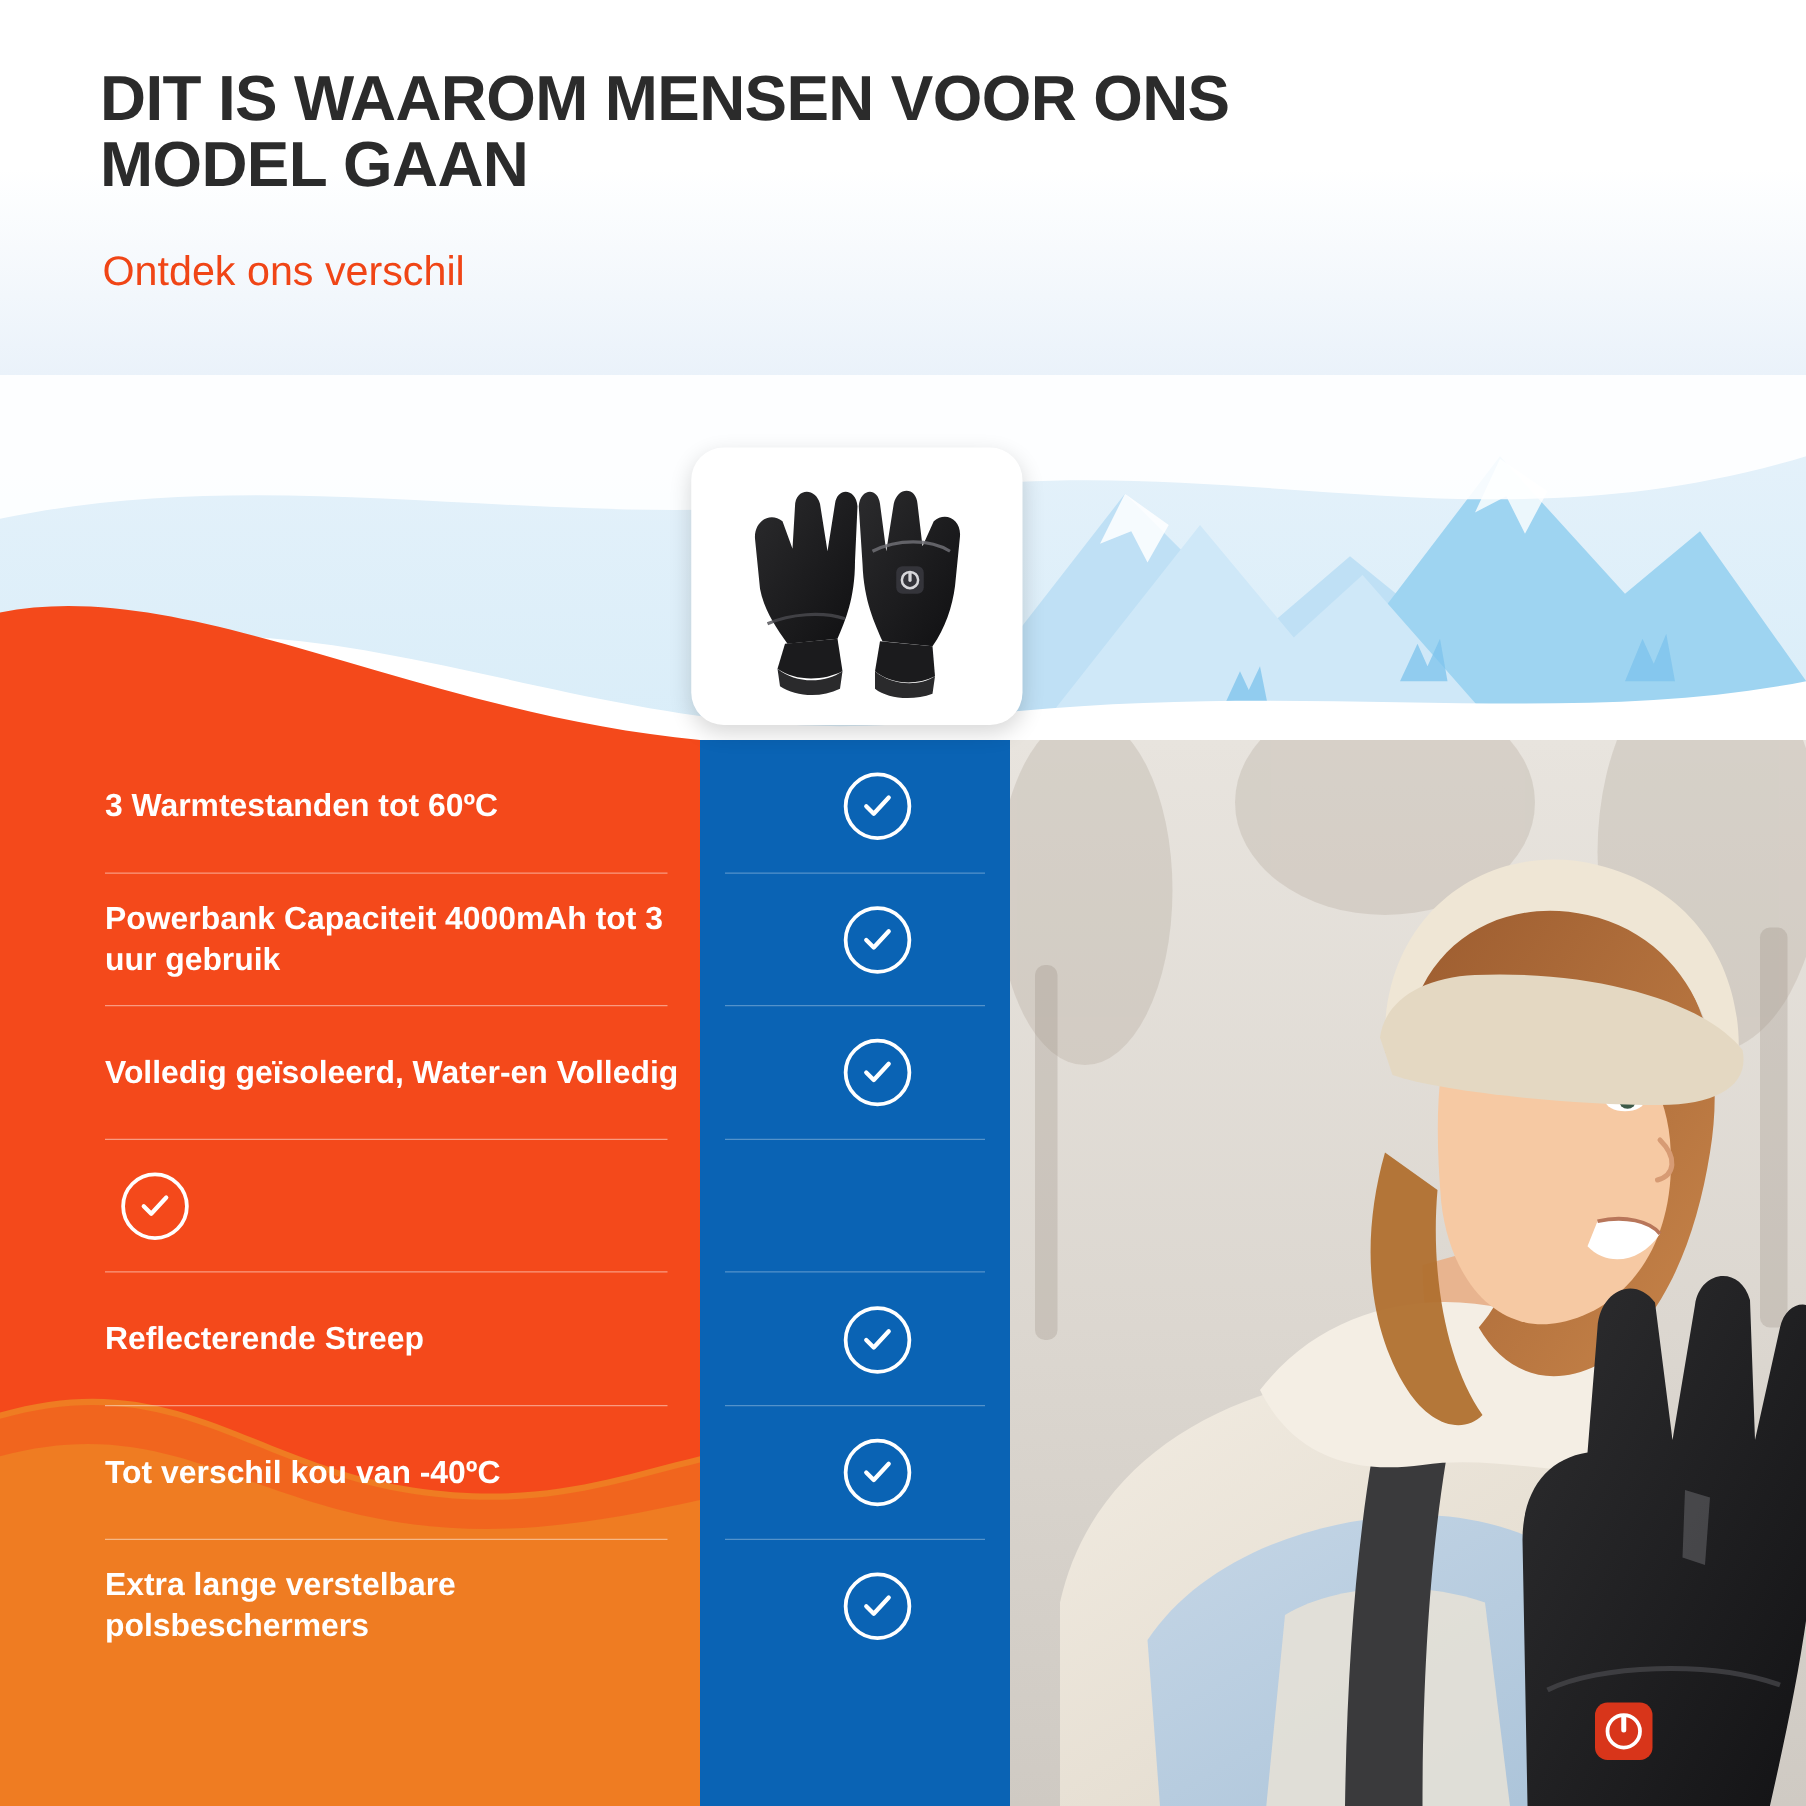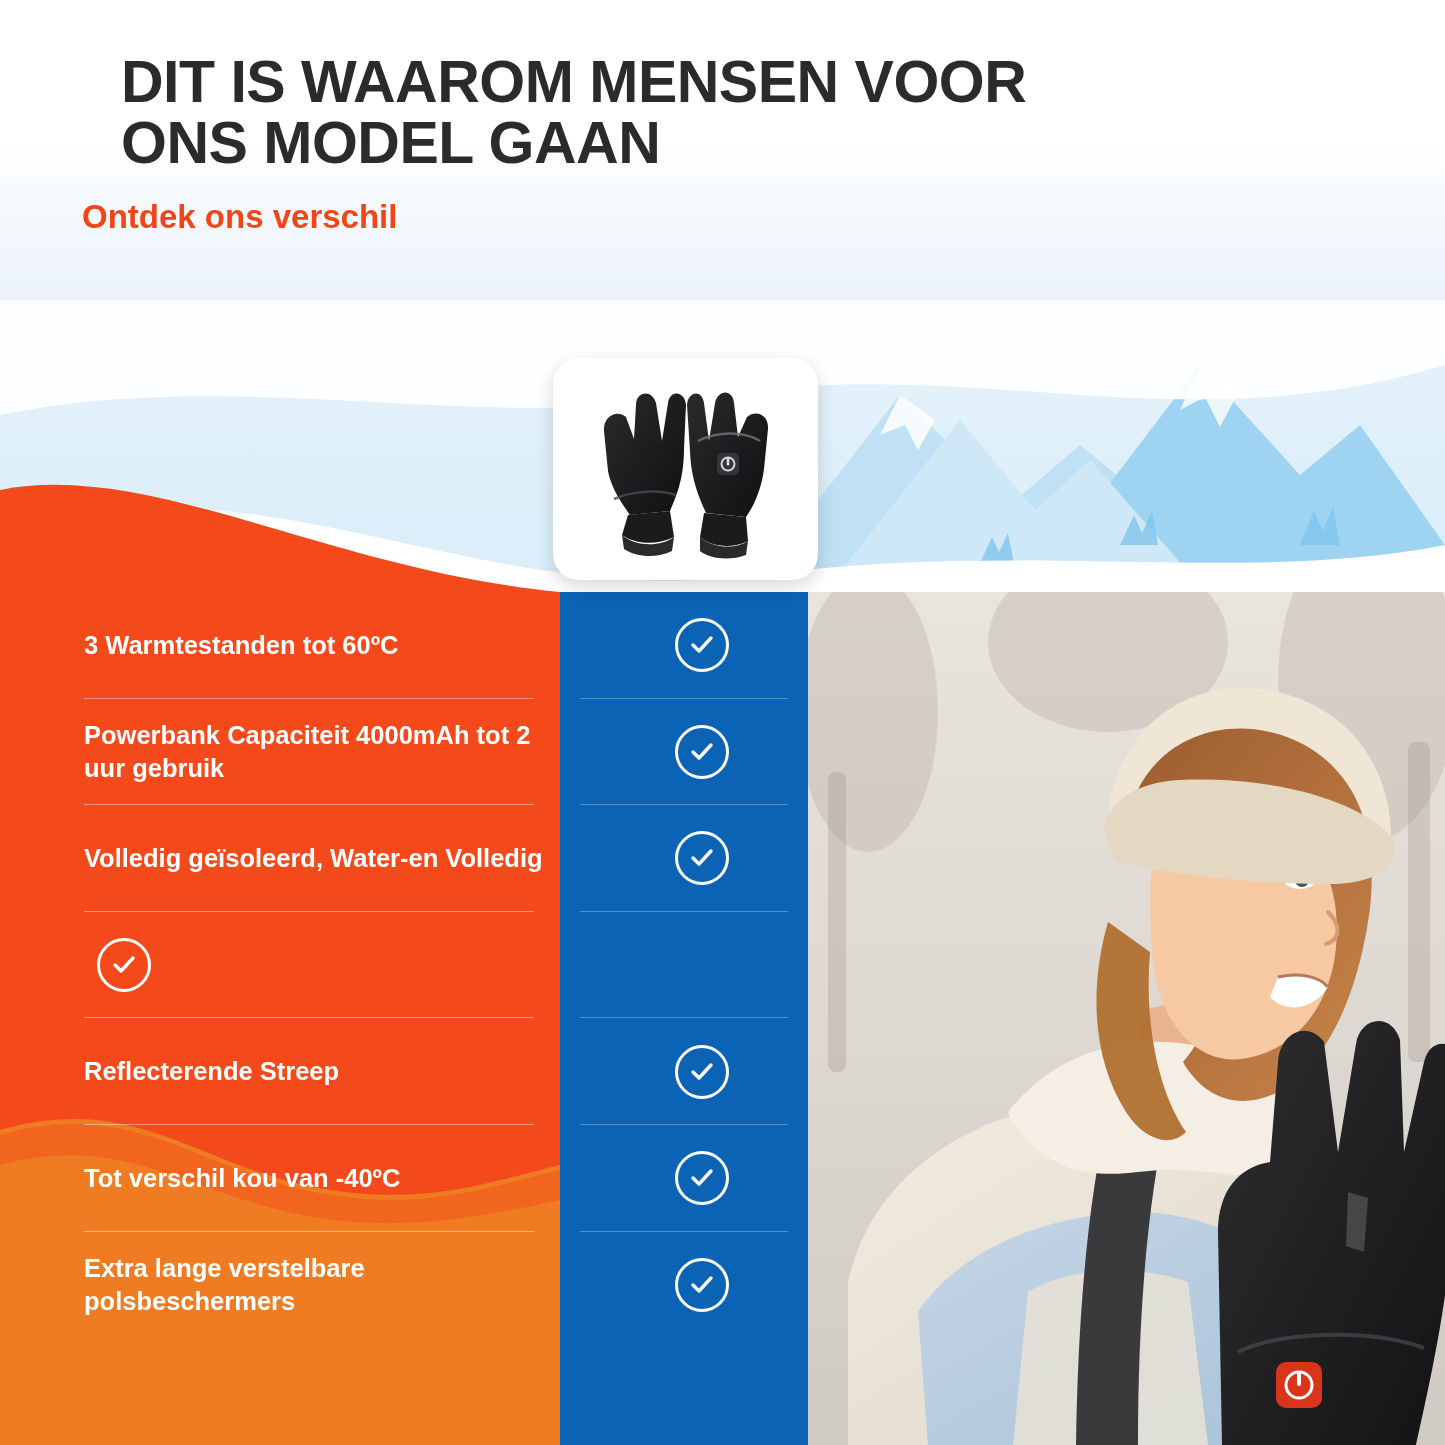--- a/index.html
+++ b/index.html
@@ -25,34 +25,33 @@
     width: 1445px;
     height: 300px;
     background: linear-gradient(180deg, #ffffff 0%, #ffffff 45%, #eaf2fa 100%);
     z-index: 5;
   }
   .title {
     position: absolute;
     left: 80px;
     top: 52px;
     width: 1000px;
-    font-size: 59px;
+    font-size: 51px;
     line-height: 1.04;
     font-weight: bold;
     color: #2b2b2b;
     letter-spacing: -0.5px;
     text-transform: uppercase;
-    margin-left: 41px;
   }
   .subtitle {
     position: absolute;
     left: 82px;
     top: 198px;
     font-size: 33px;
-    font-weight: bold;
+    font-weight: normal;
     color: #f04516;
   }
 
   
   .scene {
     position: absolute;
     left: 0; top: 245px;
     width: 1445px;
     height: 420px;
     overflow: hidden;
@@ -333,21 +332,21 @@
           <svg width="28" height="28" viewBox="0 0 28 28">
               <path d="M5 14 L11 20 L23 7" fill="none" stroke="#ffffff" stroke-width="3.4" stroke-linecap="round" stroke-linejoin="round"></path>
             </svg>
         </span>
       </div>
       <div class="divider-left"></div>
       <div class="divider-right"></div>
     </div>
 
     <div class="feature-row">
-      <div class="feature-label">Powerbank Capaciteit 4000mAh tot 2 uur gebruik</div>
+      <div class="feature-label">Powerbank Capaciteit 4000mAh tot 3 uur gebruik</div>
       <div class="feature-check">
         <span class="check-circle">
           <svg width="28" height="28" viewBox="0 0 28 28">
               <path d="M5 14 L11 20 L23 7" fill="none" stroke="#ffffff" stroke-width="3.4" stroke-linecap="round" stroke-linejoin="round"></path>
             </svg>
         </span>
       </div>
       <div class="divider-left"></div>
       <div class="divider-right"></div>
     </div>

